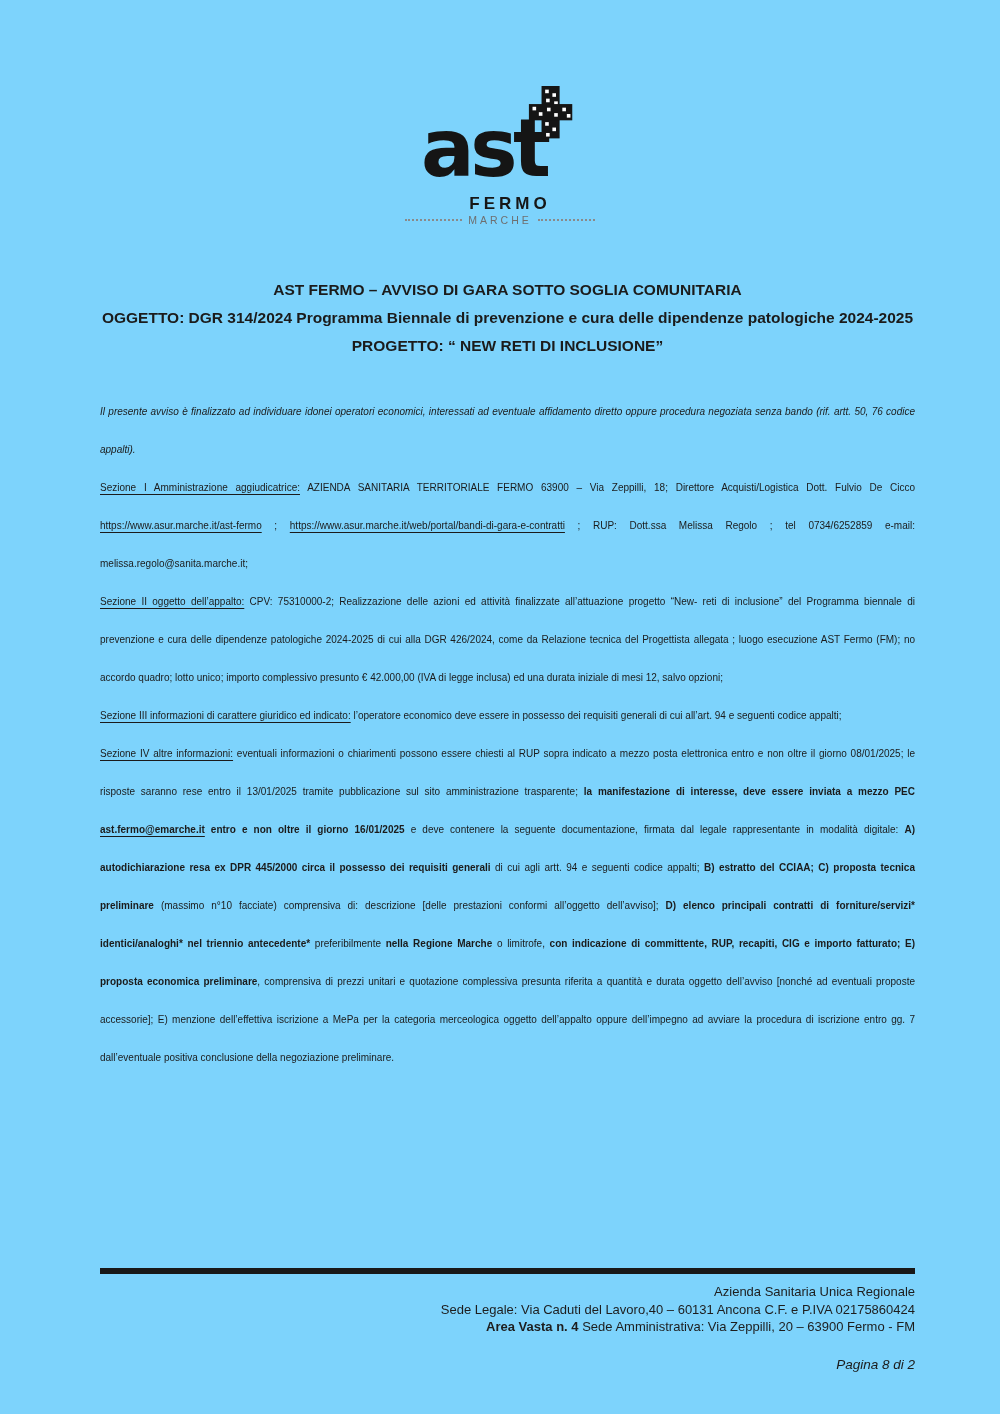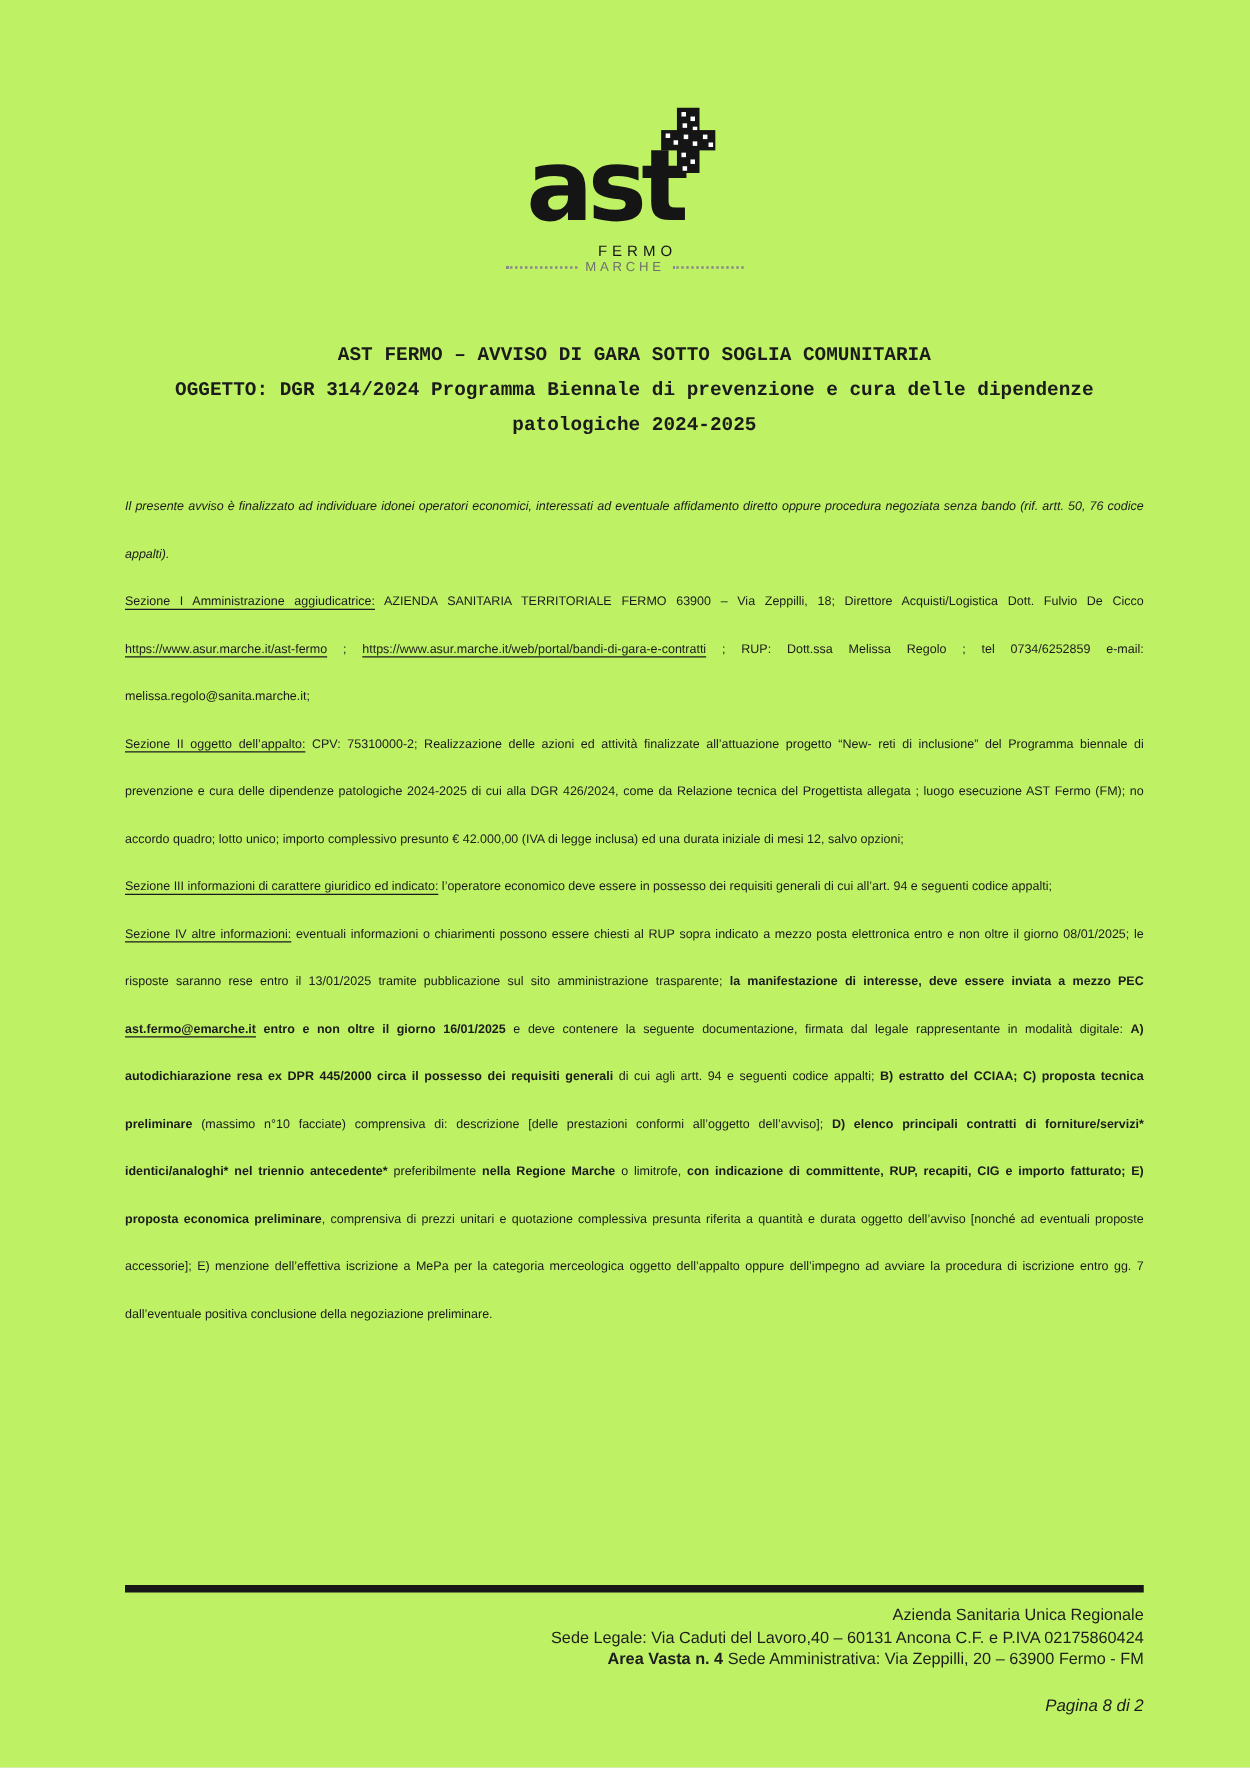--- a/index.html
+++ b/index.html
@@ -1,35 +1,35 @@
 <!DOCTYPE html>
 <html><head>
 <meta charset="utf-8">
 <style>
   html, body { margin: 0; padding: 0; background: #e8e8e8; }
   .page {
     position: relative;
     width: 1000px;
     height: 1414px;
     margin: 0 auto;
-    background: #bef264;
+    background: #7dd3fc;
     font-family: "Liberation Sans", sans-serif;
     color: #1b1b1b;
     overflow: hidden;
   }
 
   
   .logo-block {
     margin-top: 86px;
     text-align: center;
   }
   .logo-svg { display: block; margin: 0 auto; }
   .logo-fermo {
-    font-weight: normal;
-    font-size: 12px;
+    font-weight: bold;
+    font-size: 17px;
     letter-spacing: 4px;
     color: #161616;
     margin-top: -4px;
     margin-left: 20px;
   }
   .logo-marche-row {
     display: flex;
     align-items: center;
     justify-content: center;
     gap: 6px;
@@ -49,21 +49,20 @@
     color: #6f6f6f;
   }
 
   
   .title-block {
     margin: 50px 85px 0 100px;
     text-align: center;
     font-weight: bold;
     font-size: 15.5px;
     line-height: 28px;
-    font-family: Liberation Mono, monospace;
   }
 
   
   .doc-body {
     margin: 33px 85px 0 100px;
     font-size: 10px;
     line-height: 38px;
     text-align: justify;
   }
   .doc-body p { margin: 0; }
@@ -128,20 +127,21 @@
     <div class="logo-marche-row">
       <span class="dash"></span>
       <span class="logo-marche">MARCHE</span>
       <span class="dash"></span>
     </div>
   </header>
 
   <section class="title-block">
     <div>AST FERMO – AVVISO DI GARA SOTTO SOGLIA COMUNITARIA</div>
     <div>OGGETTO: DGR 314/2024 Programma Biennale di prevenzione e cura delle dipendenze patologiche 2024-2025</div>
+    <div>PROGETTO: “ NEW RETI DI INCLUSIONE”</div>
   </section>
 
   <section class="doc-body">
       <p><span class="run-i">Il presente avviso è finalizzato ad individuare idonei operatori economici, interessati ad eventuale affidamento diretto oppure procedura negoziata senza bando (rif. artt. 50, 76 codice appalti).</span></p>
       <p><span class="run-u">Sezione I Amministrazione aggiudicatrice:</span><span> AZIENDA SANITARIA TERRITORIALE FERMO 63900 – Via Zeppilli, 18; Direttore Acquisti/Logistica Dott. Fulvio De Cicco </span><span class="run-u">https://www.asur.marche.it/ast-fermo</span><span> ; </span><span class="run-u">https://www.asur.marche.it/web/portal/bandi-di-gara-e-contratti</span><span> ; RUP: Dott.ssa Melissa Regolo ; tel 0734/6252859 e-mail: melissa.regolo@sanita.marche.it;</span></p>
       <p><span class="run-u">Sezione II oggetto dell’appalto:</span><span> CPV: 75310000-2; Realizzazione delle azioni ed attività finalizzate all’attuazione progetto “New- reti di inclusione” del Programma biennale di prevenzione e cura delle dipendenze patologiche 2024-2025  di cui alla DGR 426/2024, come da Relazione tecnica del Progettista allegata ; luogo esecuzione AST Fermo (FM); no accordo quadro; lotto unico; importo complessivo presunto € 42.000,00 (IVA di legge inclusa) ed una durata iniziale di mesi 12, salvo opzioni;</span></p>
       <p><span class="run-u">Sezione III informazioni di carattere giuridico ed indicato:</span><span> l’operatore economico deve essere in possesso dei requisiti generali di cui all’art. 94 e seguenti codice appalti;</span></p>
       <p><span class="run-u">Sezione IV altre informazioni:</span><span> eventuali informazioni o chiarimenti possono essere chiesti al RUP sopra indicato a mezzo posta elettronica entro e non oltre il giorno 08/01/2025; le risposte saranno rese entro il 13/01/2025  tramite pubblicazione sul sito amministrazione trasparente; </span><span class="run-b">la manifestazione di interesse, deve essere inviata a mezzo PEC </span><span class="run-b run-u">ast.fermo@emarche.it</span><span class="run-b"> entro e non oltre il giorno 16/01/2025</span><span> e deve contenere la seguente documentazione, firmata dal legale rappresentante in modalità digitale: </span><span class="run-b">A) autodichiarazione resa ex DPR 445/2000 circa il possesso dei requisiti generali</span><span> di cui agli artt. 94 e seguenti codice appalti; </span><span class="run-b">B) estratto del CCIAA; C) proposta tecnica preliminare</span><span> (massimo n°10 facciate) comprensiva di: descrizione [delle prestazioni conformi all’oggetto dell’avviso]; </span><span class="run-b">D) elenco principali contratti di forniture/servizi* identici/analoghi* nel triennio antecedente*</span><span> preferibilmente </span><span class="run-b">nella Regione Marche</span><span> o limitrofe, </span><span class="run-b">con indicazione di committente, RUP, recapiti, CIG e importo fatturato; E) proposta economica preliminare</span><span>, comprensiva di prezzi unitari e quotazione complessiva presunta riferita a quantità e durata oggetto dell’avviso [nonché ad eventuali proposte accessorie]; E) menzione dell’effettiva iscrizione a MePa per la categoria merceologica oggetto dell’appalto oppure dell’impegno ad avviare la procedura di iscrizione entro gg. 7 dall’eventuale positiva conclusione della negoziazione preliminare.</span></p>
     </section>
 

